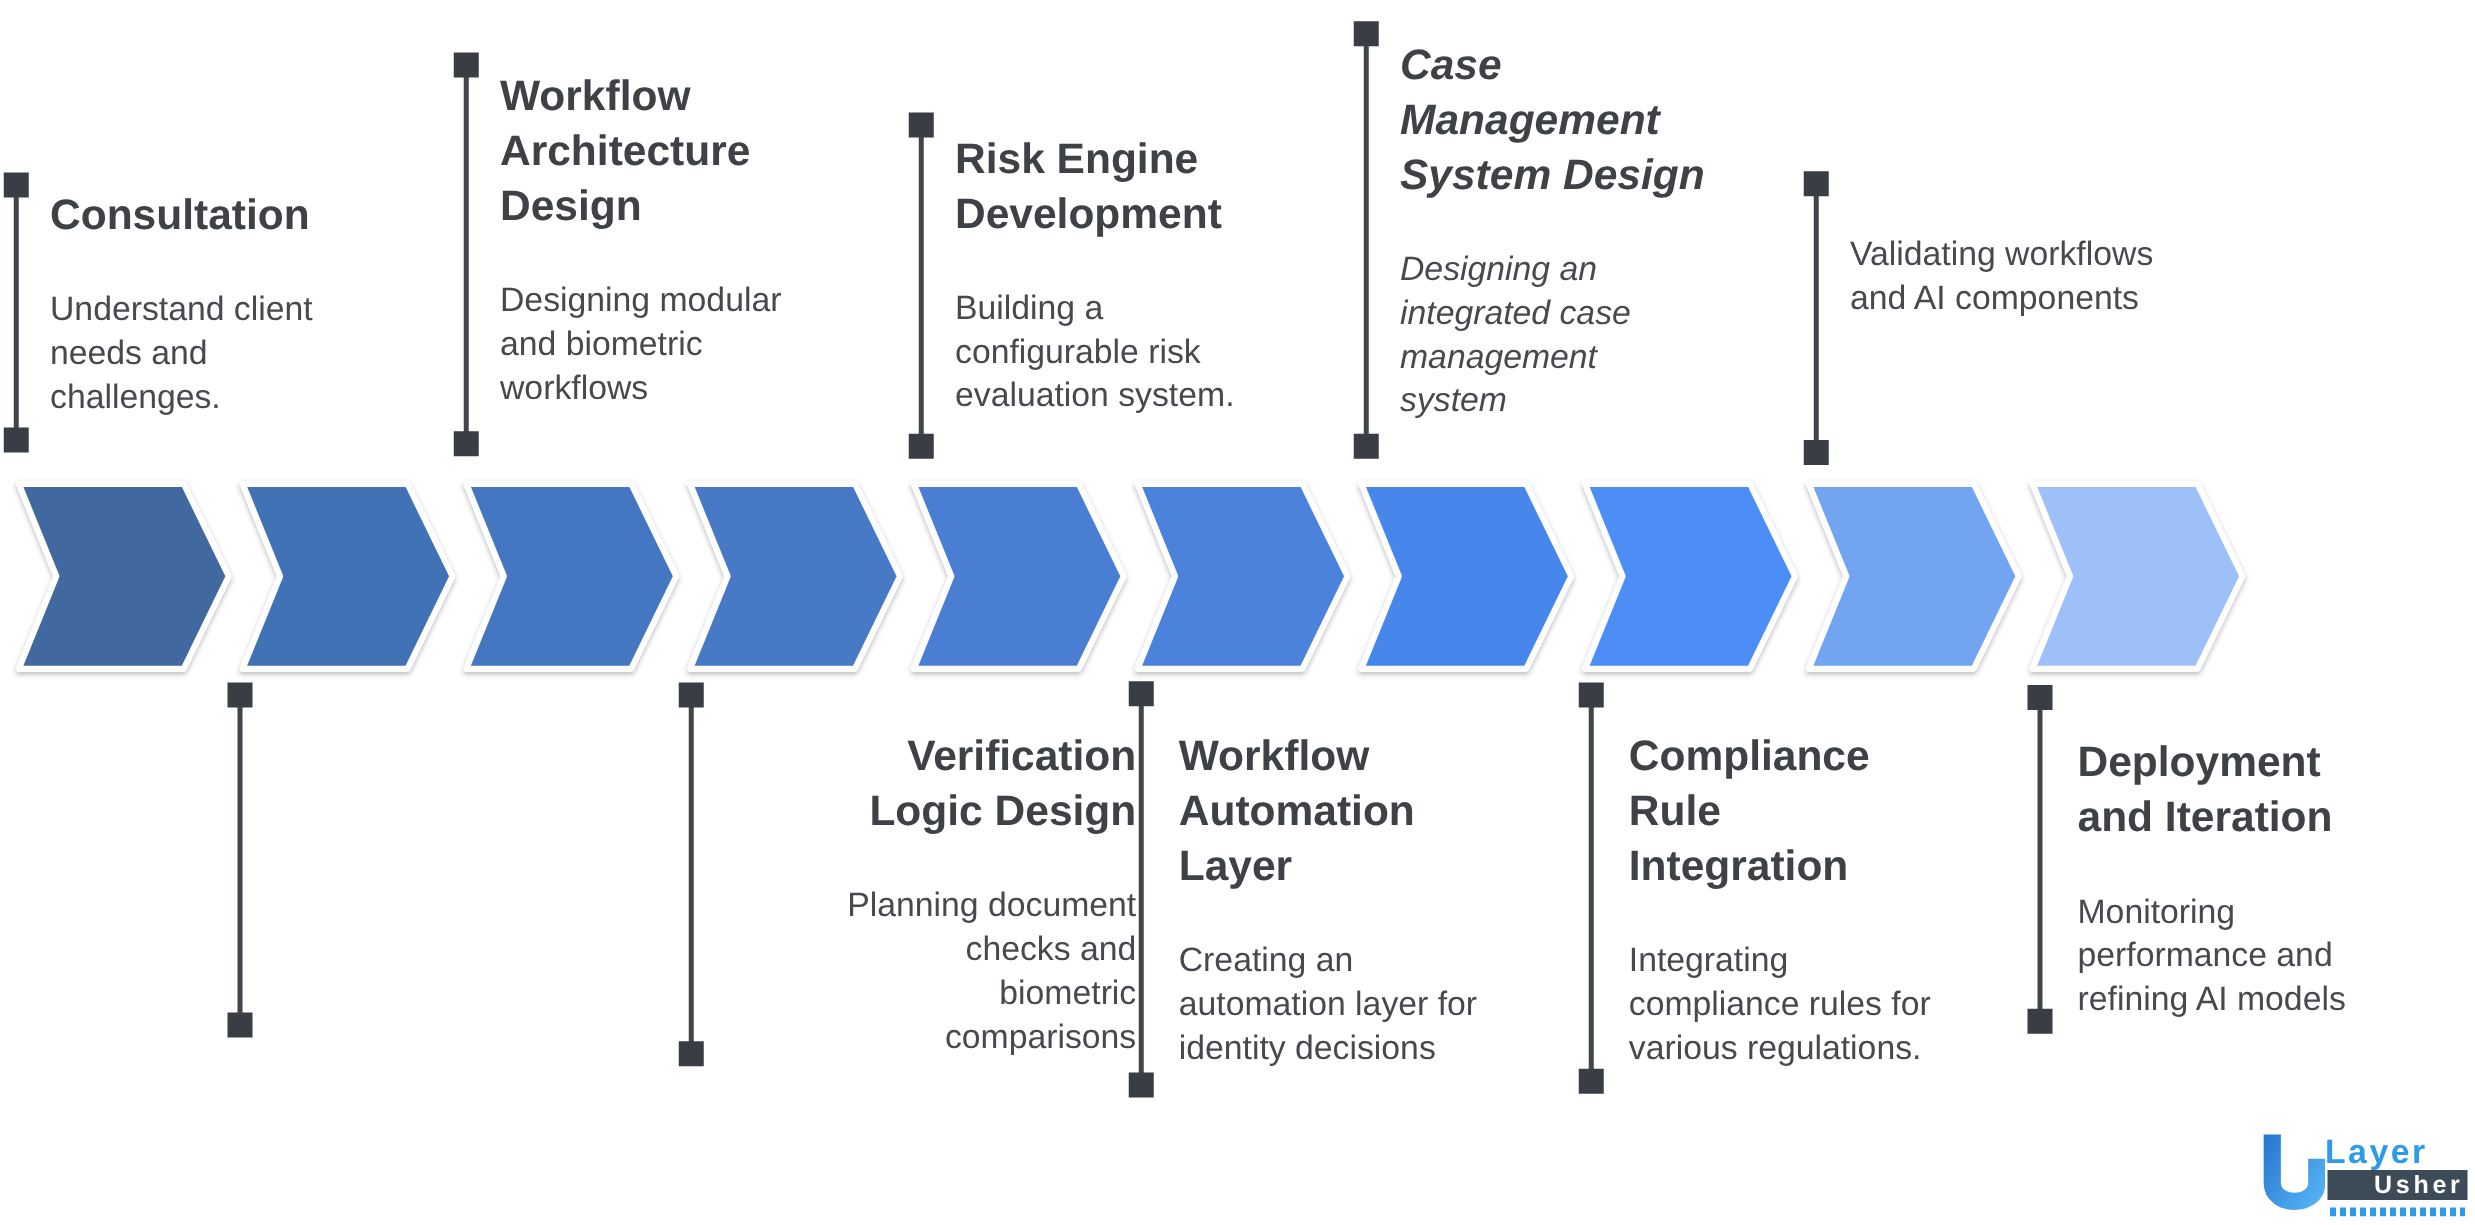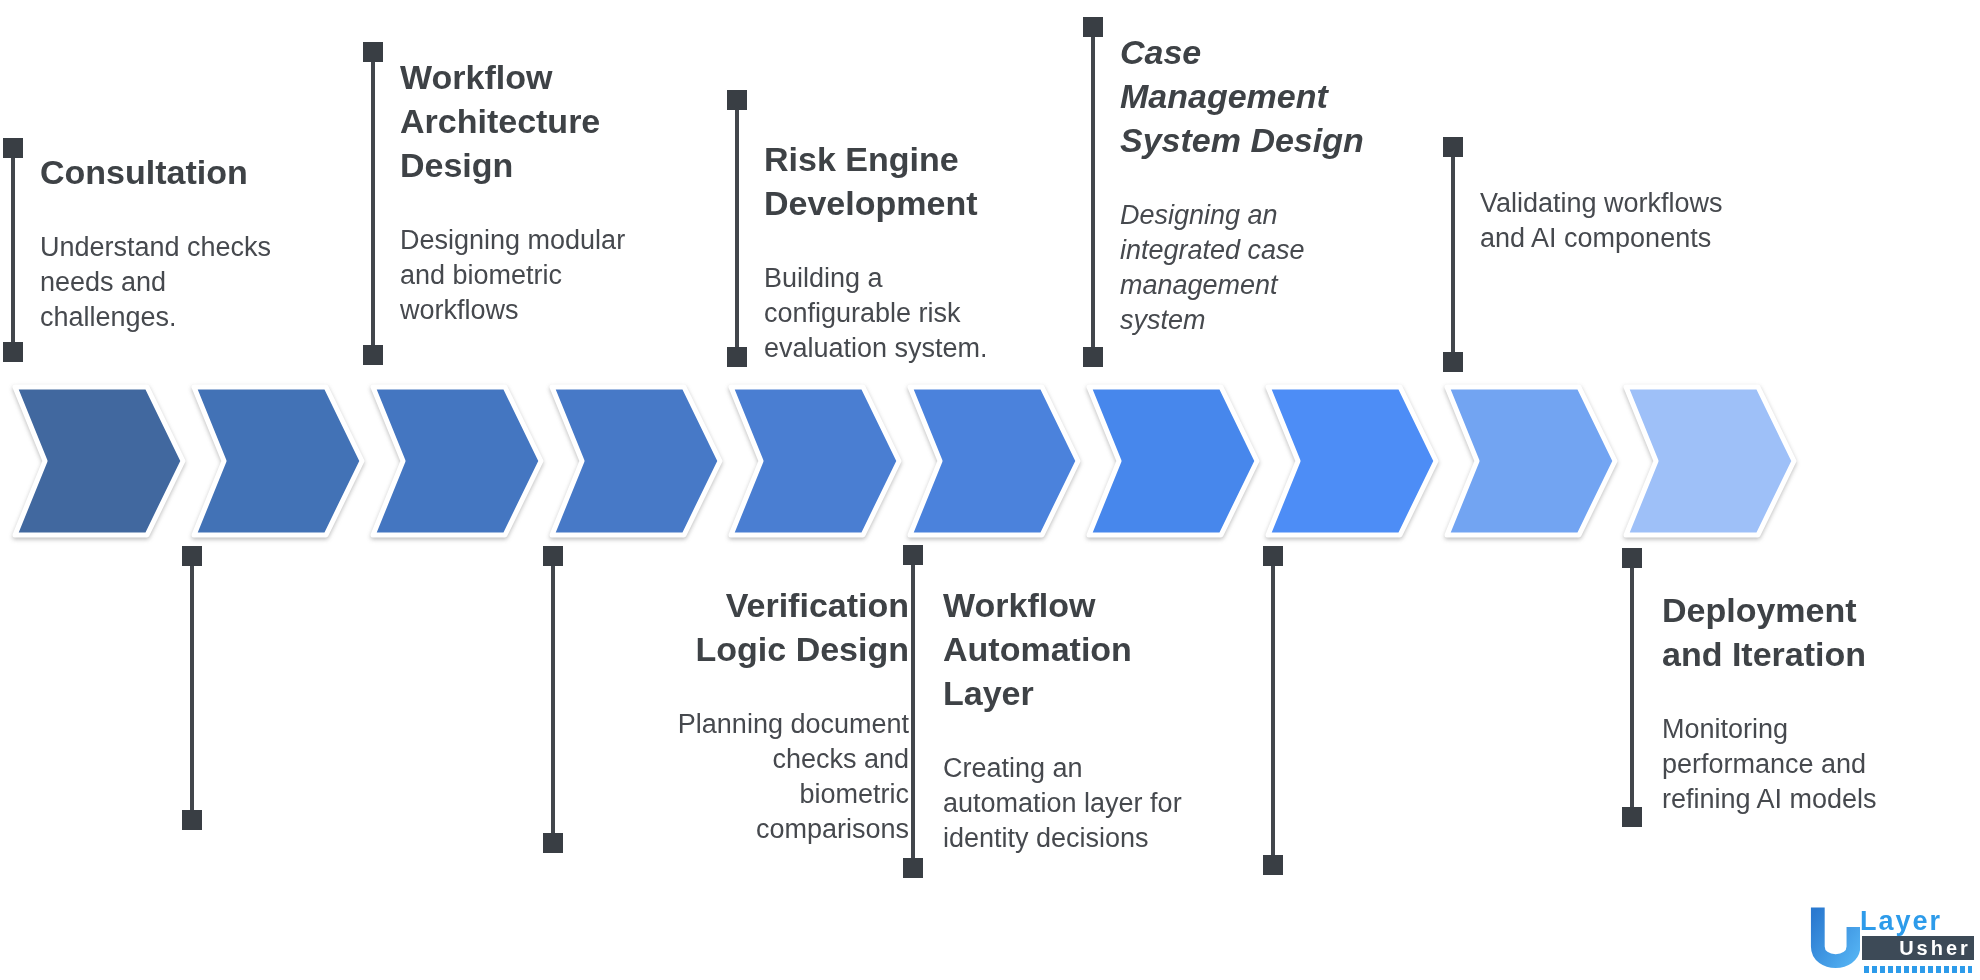--- a/index.html
+++ b/index.html
@@ -57,35 +57,35 @@
     <div class="brand-top">Layer</div>
     <div class="brand-bar">
       <span>Usher</span>
     </div>
     <div class="tagline"></div>
   </div>
 
 <div class="vline" style="left: 11px; top: 148px; height: 204px;"></div>
     <span class="dot" style="left: 5px; top: 140px;"></span>
     <span class="dot" style="left: 5px; top: 344px;"></span>
-    <div class="step" style="left: 40px; top: 150px;"><h3 class="t">Consultation</h3><p class="d">Understand checks
+    <div class="step" style="left: 40px; top: 150px;"><h3 class="t">Consultation</h3><p class="d">Understand client
 needs and
 challenges.</p></div>
     <div class="vline" style="left: 371px; top: 52px; height: 303px;"></div>
     <span class="dot" style="left: 365px; top: 44px;"></span>
     <span class="dot" style="left: 365px; top: 347px;"></span>
     <div class="step" style="left: 400px; top: 55px;"><h3 class="t">Workflow
 Architecture
 Design</h3><p class="d">Designing modular
 and biometric
 workflows</p></div>
     <div class="vline" style="left: 735px; top: 100px; height: 257px;"></div>
     <span class="dot" style="left: 729px; top: 92px;"></span>
     <span class="dot" style="left: 729px; top: 349px;"></span>
-    <div class="step" style="left: 764px; top: 105px; margin-top: 32px;"><h3 class="t">Risk Engine
+    <div class="step" style="left: 764px; top: 105px;"><h3 class="t">Risk Engine
 Development</h3><p class="d">Building a
 configurable risk
 evaluation system.</p></div>
     <div class="vline" style="left: 1091px; top: 27px; height: 330px;"></div>
     <span class="dot" style="left: 1085px; top: 19px;"></span>
     <span class="dot" style="left: 1085px; top: 349px;"></span>
     <div class="step" style="left: 1120px; top: 30px; font-style: italic;"><h3 class="t">Case
 Management
 System Design</h3><p class="d">Designing an
 integrated case
@@ -111,20 +111,25 @@
     <span class="dot" style="left: 905px; top: 547px;"></span>
     <span class="dot" style="left: 905px; top: 860px;"></span>
     <div class="step" style="left: 943px; top: 583px;"><h3 class="t">Workflow
 Automation
 Layer</h3><p class="d">Creating an
 automation layer for
 identity decisions</p></div>
     <div class="vline" style="left: 1271px; top: 556px; height: 309px;"></div>
     <span class="dot" style="left: 1265px; top: 548px;"></span>
     <span class="dot" style="left: 1265px; top: 857px;"></span>
+    <div class="step" style="left: 1303px; top: 583px;"><h3 class="t">Compliance
+Rule
+Integration</h3><p class="d">Integrating
+compliance rules for
+various regulations.</p></div>
     <div class="vline" style="left: 1630px; top: 558px; height: 259px;"></div>
     <span class="dot" style="left: 1624px; top: 550px;"></span>
     <span class="dot" style="left: 1624px; top: 809px;"></span>
     <div class="step" style="left: 1662px; top: 588px;"><h3 class="t">Deployment
 and Iteration</h3><p class="d">Monitoring
 performance and
 refining AI models</p></div>
   </div>
 
 </body></html>

